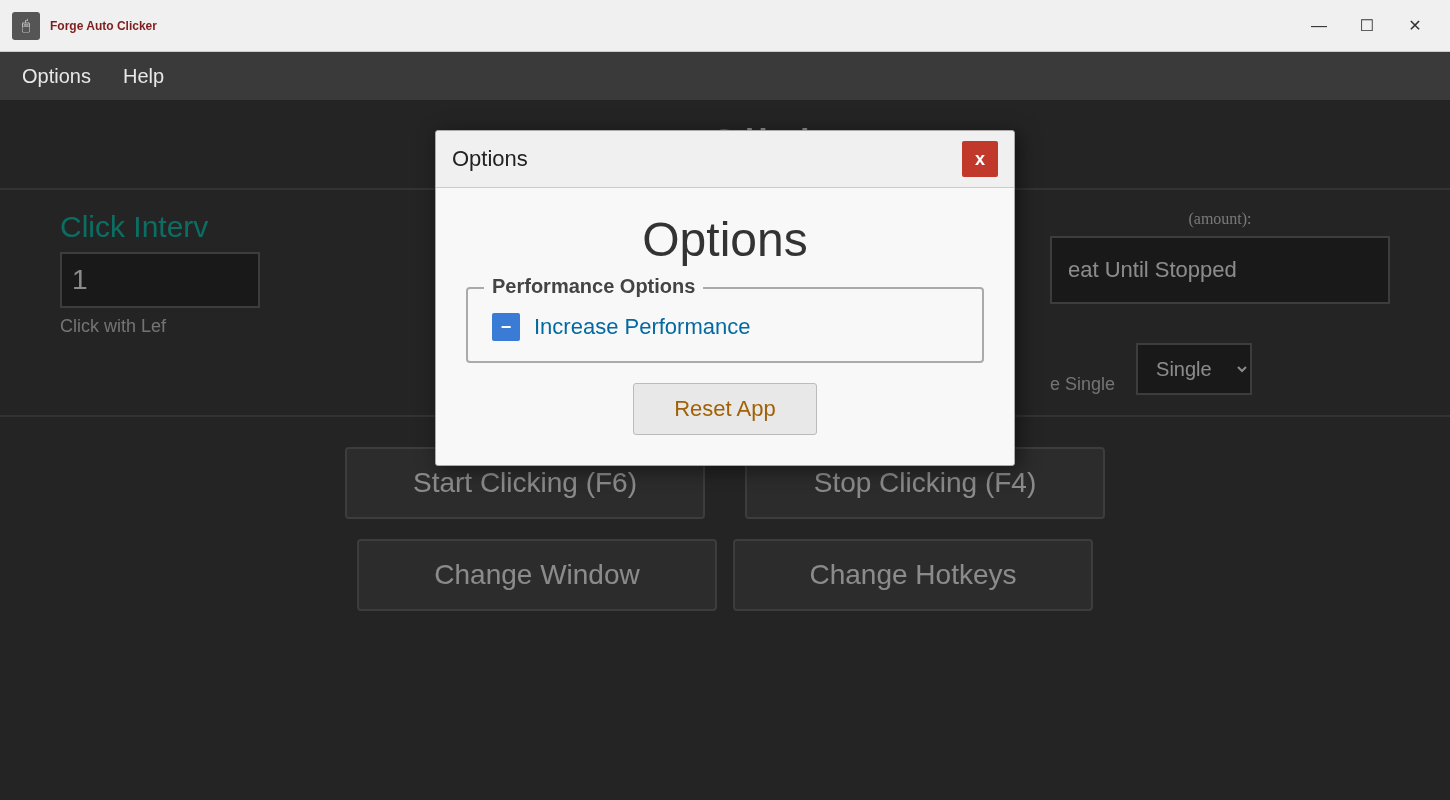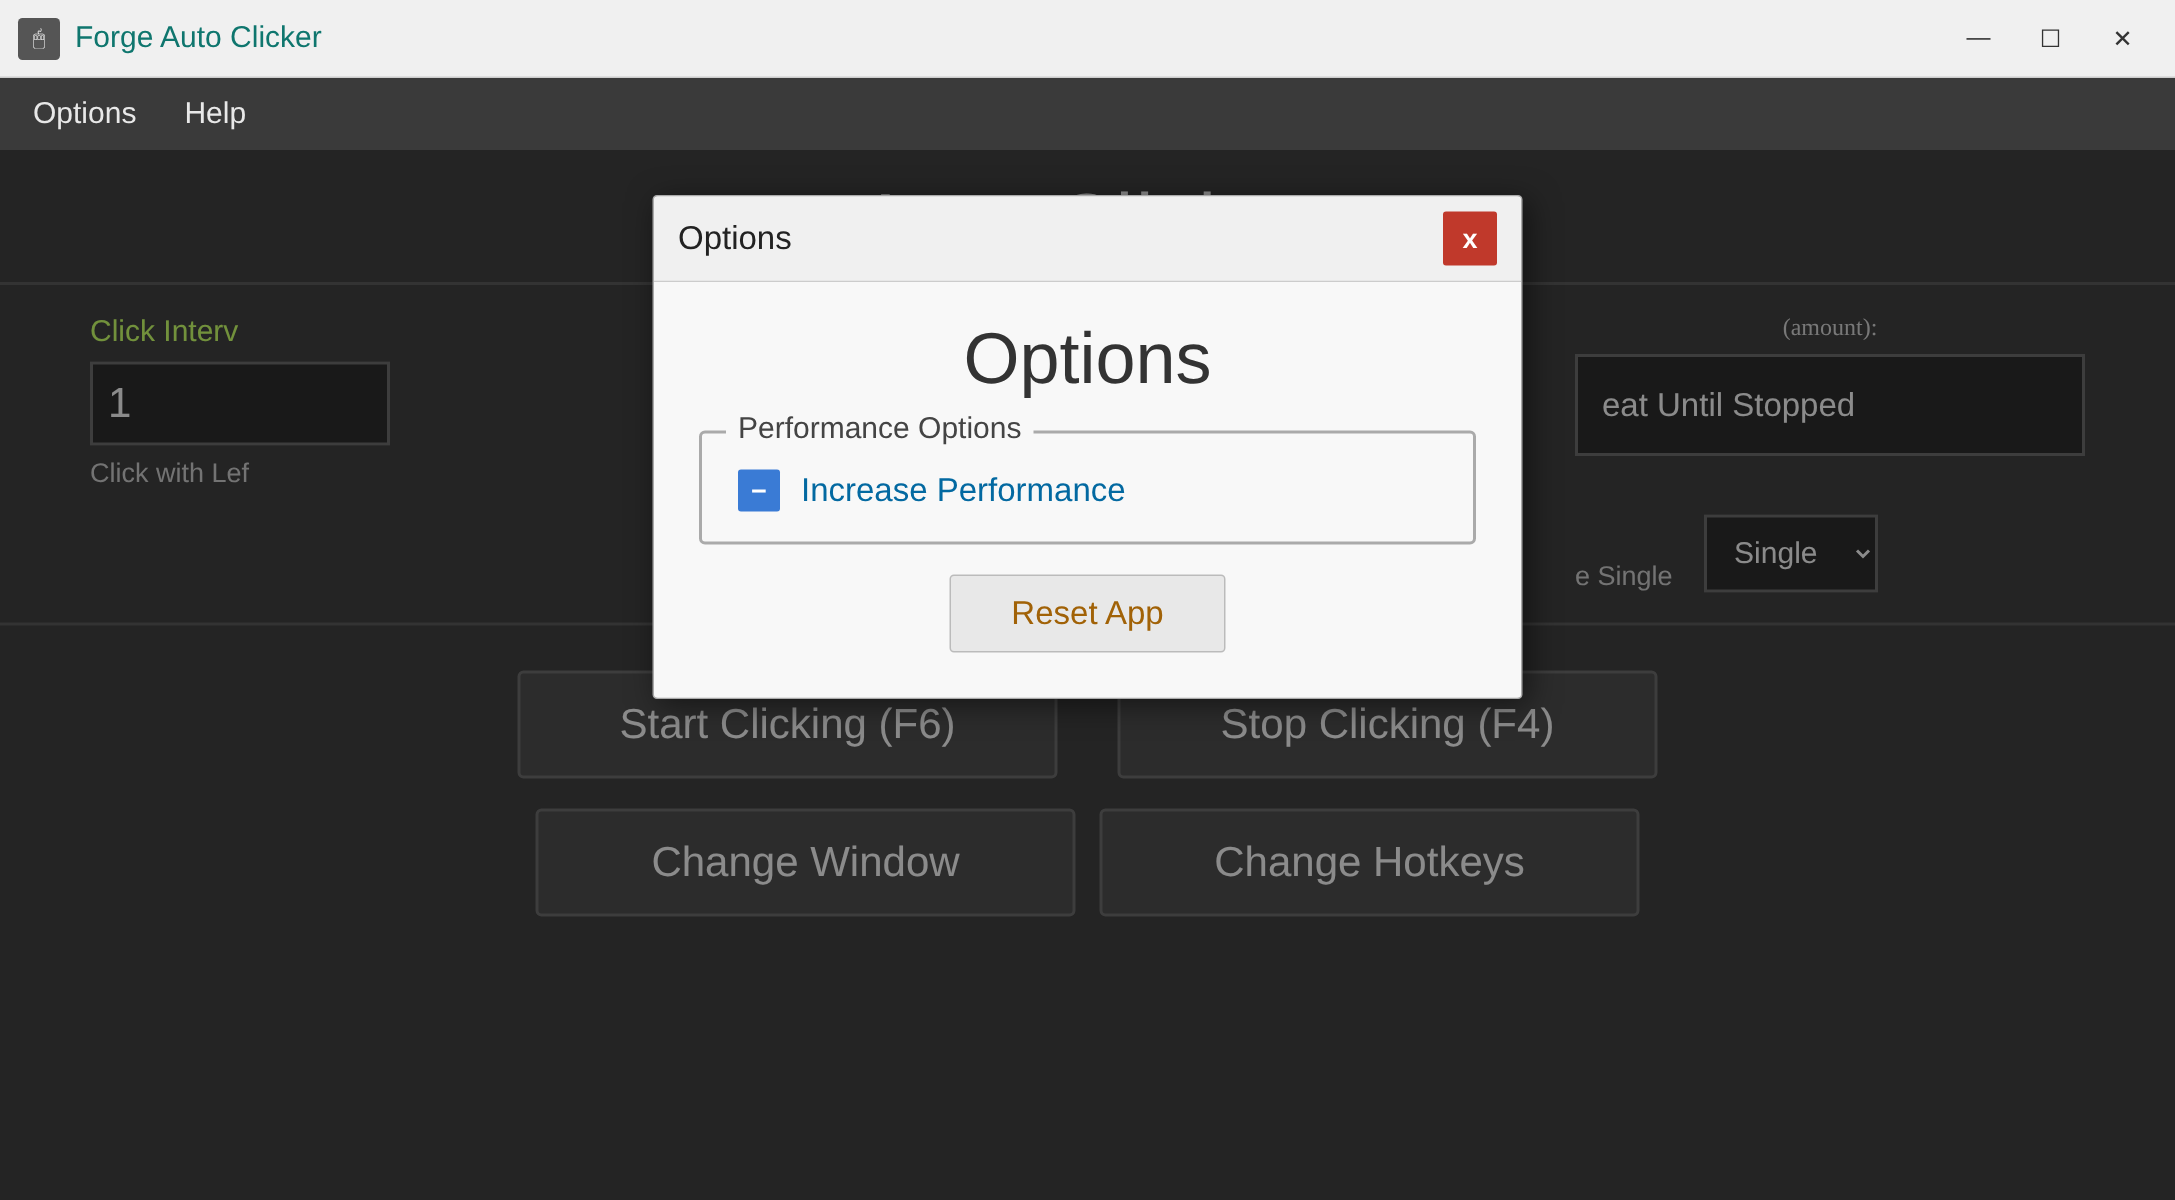--- a/index.html
+++ b/index.html
@@ -39,23 +39,23 @@
       background: #555;
       border-radius: 3px;
       display: flex;
       align-items: center;
       justify-content: center;
       color: #fff;
       font-size: 14px;
     }
 
     .title-bar-title {
-      font-size: 20px;
-      color: #0f766e;
-      font-weight: 400;
+      font-size: 12px;
+      color: #7f1d1d;
+      font-weight: 700;
     }
 
     .title-bar-controls {
       display: flex;
       align-items: center;
       gap: 2px;
     }
 
     .title-btn {
       width: 46px;
@@ -122,22 +122,22 @@
       border-bottom: 2px solid #555;
     }
 
     .left-col {
       display: flex;
       flex-direction: column;
       gap: 8px;
     }
 
     .field-label {
-      color: #bef264;
-      font-size: 20px;
+      color: #14b8a6;
+      font-size: 30px;
     }
 
     .field-input {
       width: 200px;
       height: 56px;
       background: #2a2a2a;
       border: 2px solid #666;
       color: #e8e8e8;
       font-size: 28px;
       padding: 4px 10px;
@@ -299,21 +299,21 @@
     }
 
     .perf-group-legend {
       position: absolute;
       top: -14px;
       left: 16px;
       background: #f8f8f8;
       padding: 0 8px;
       font-size: 20px;
       color: #444;
-      font-weight: 400;
+      font-weight: 700;
     }
 
     .perf-checkbox-row {
       display: flex;
       align-items: center;
       gap: 14px;
       margin-top: 8px;
     }
 
     .perf-checkbox {

